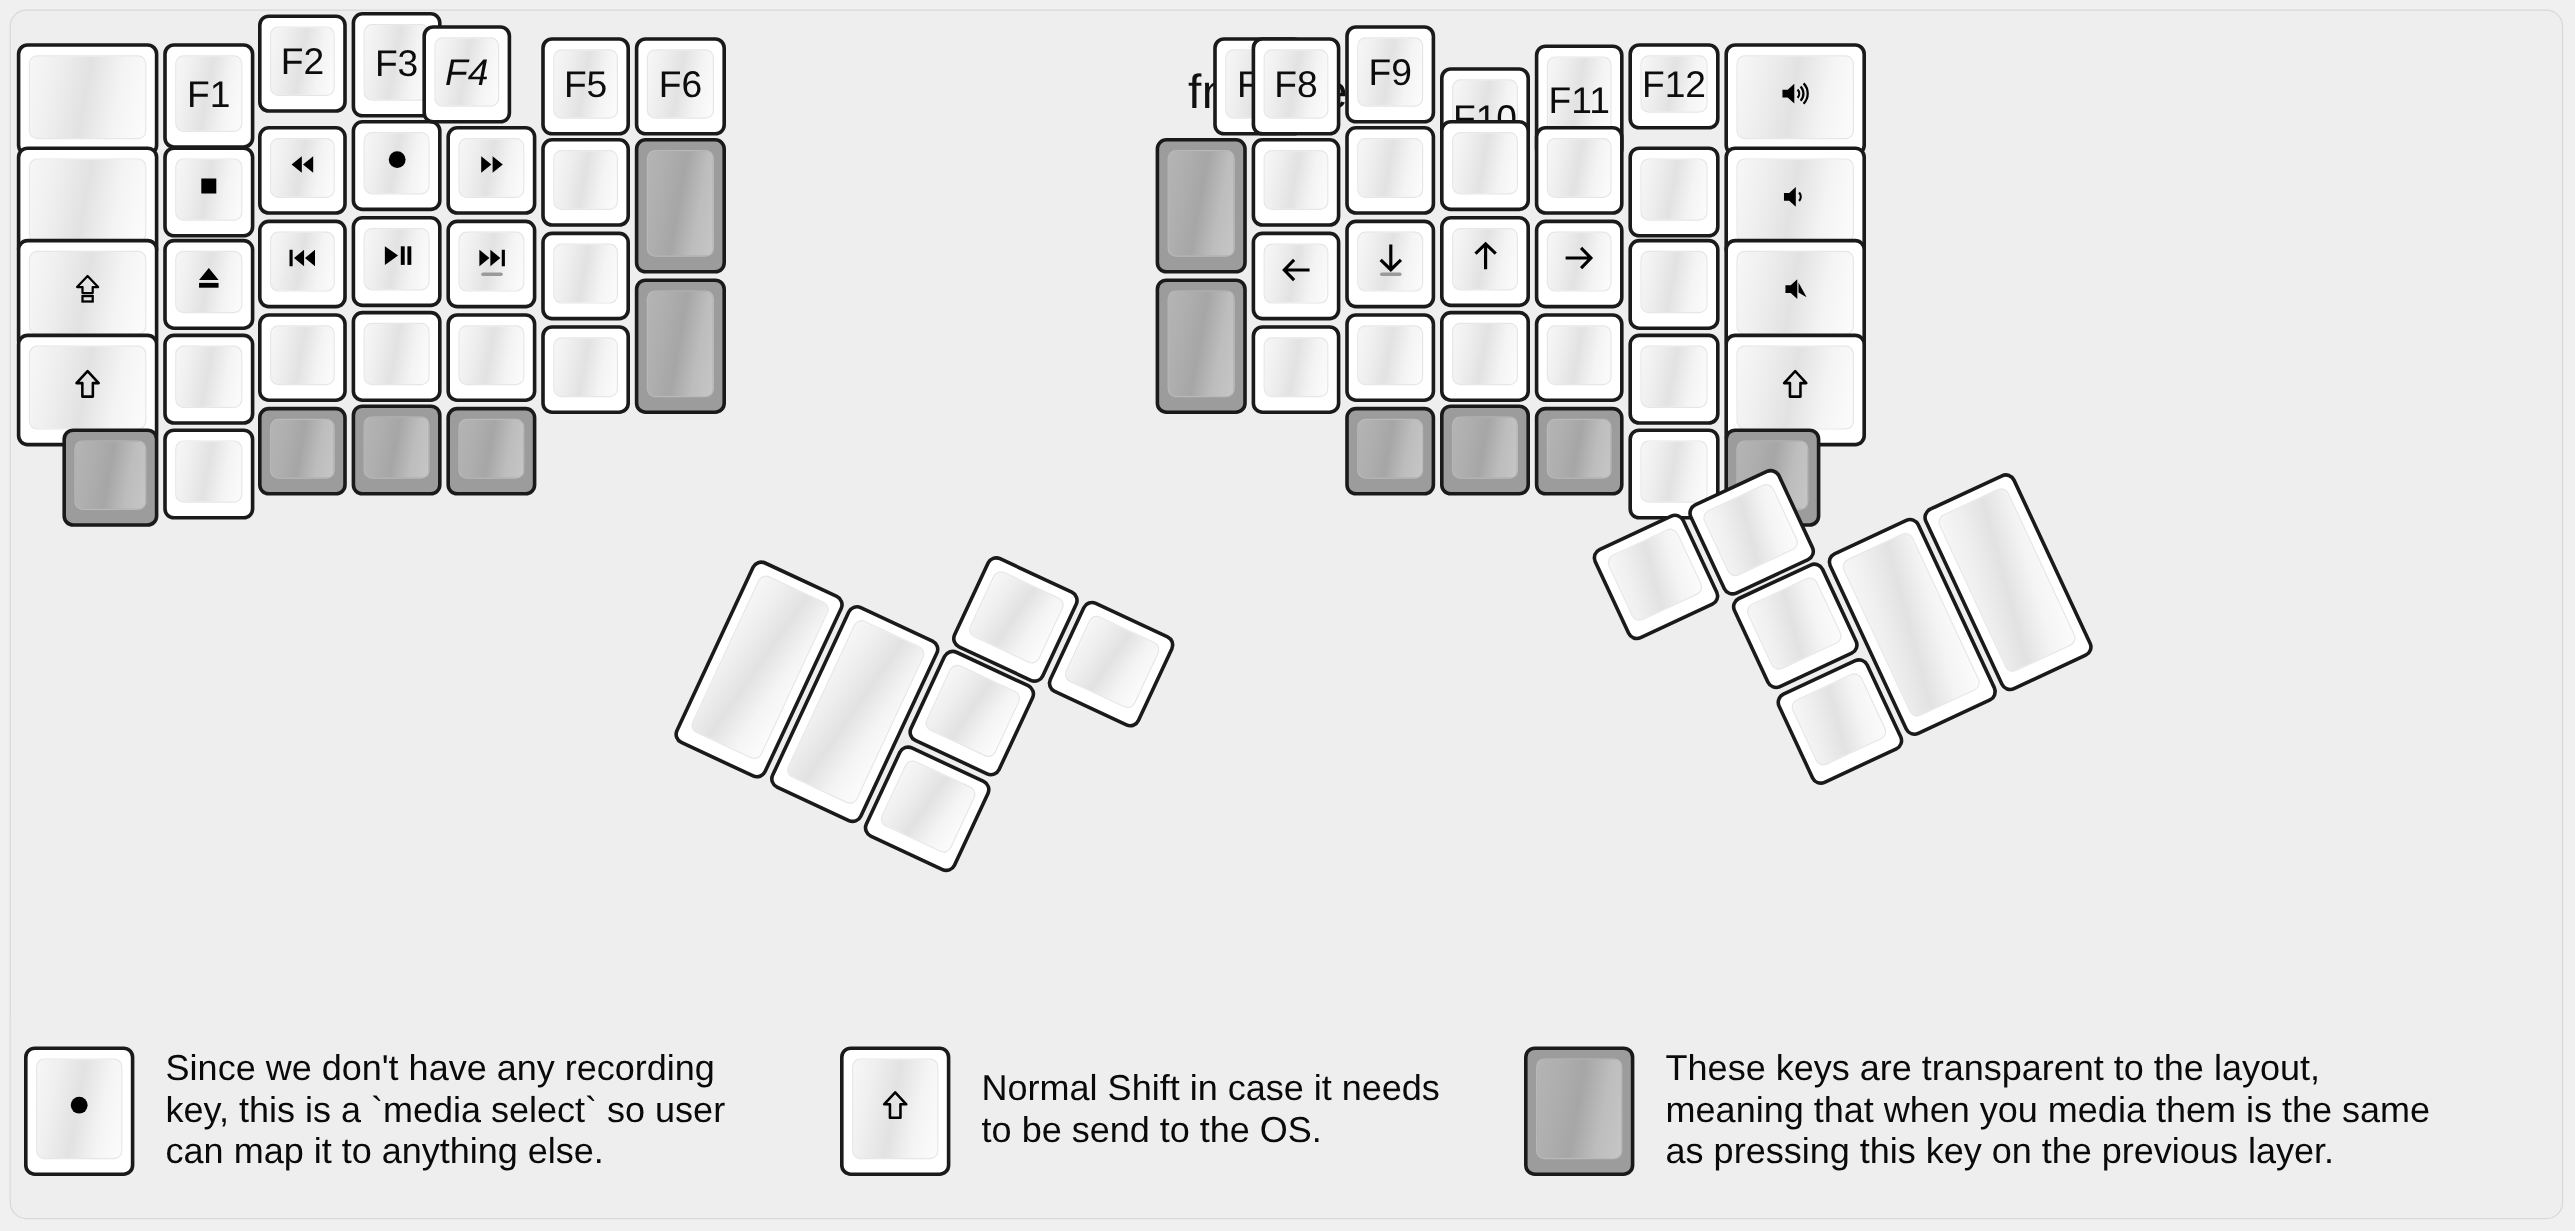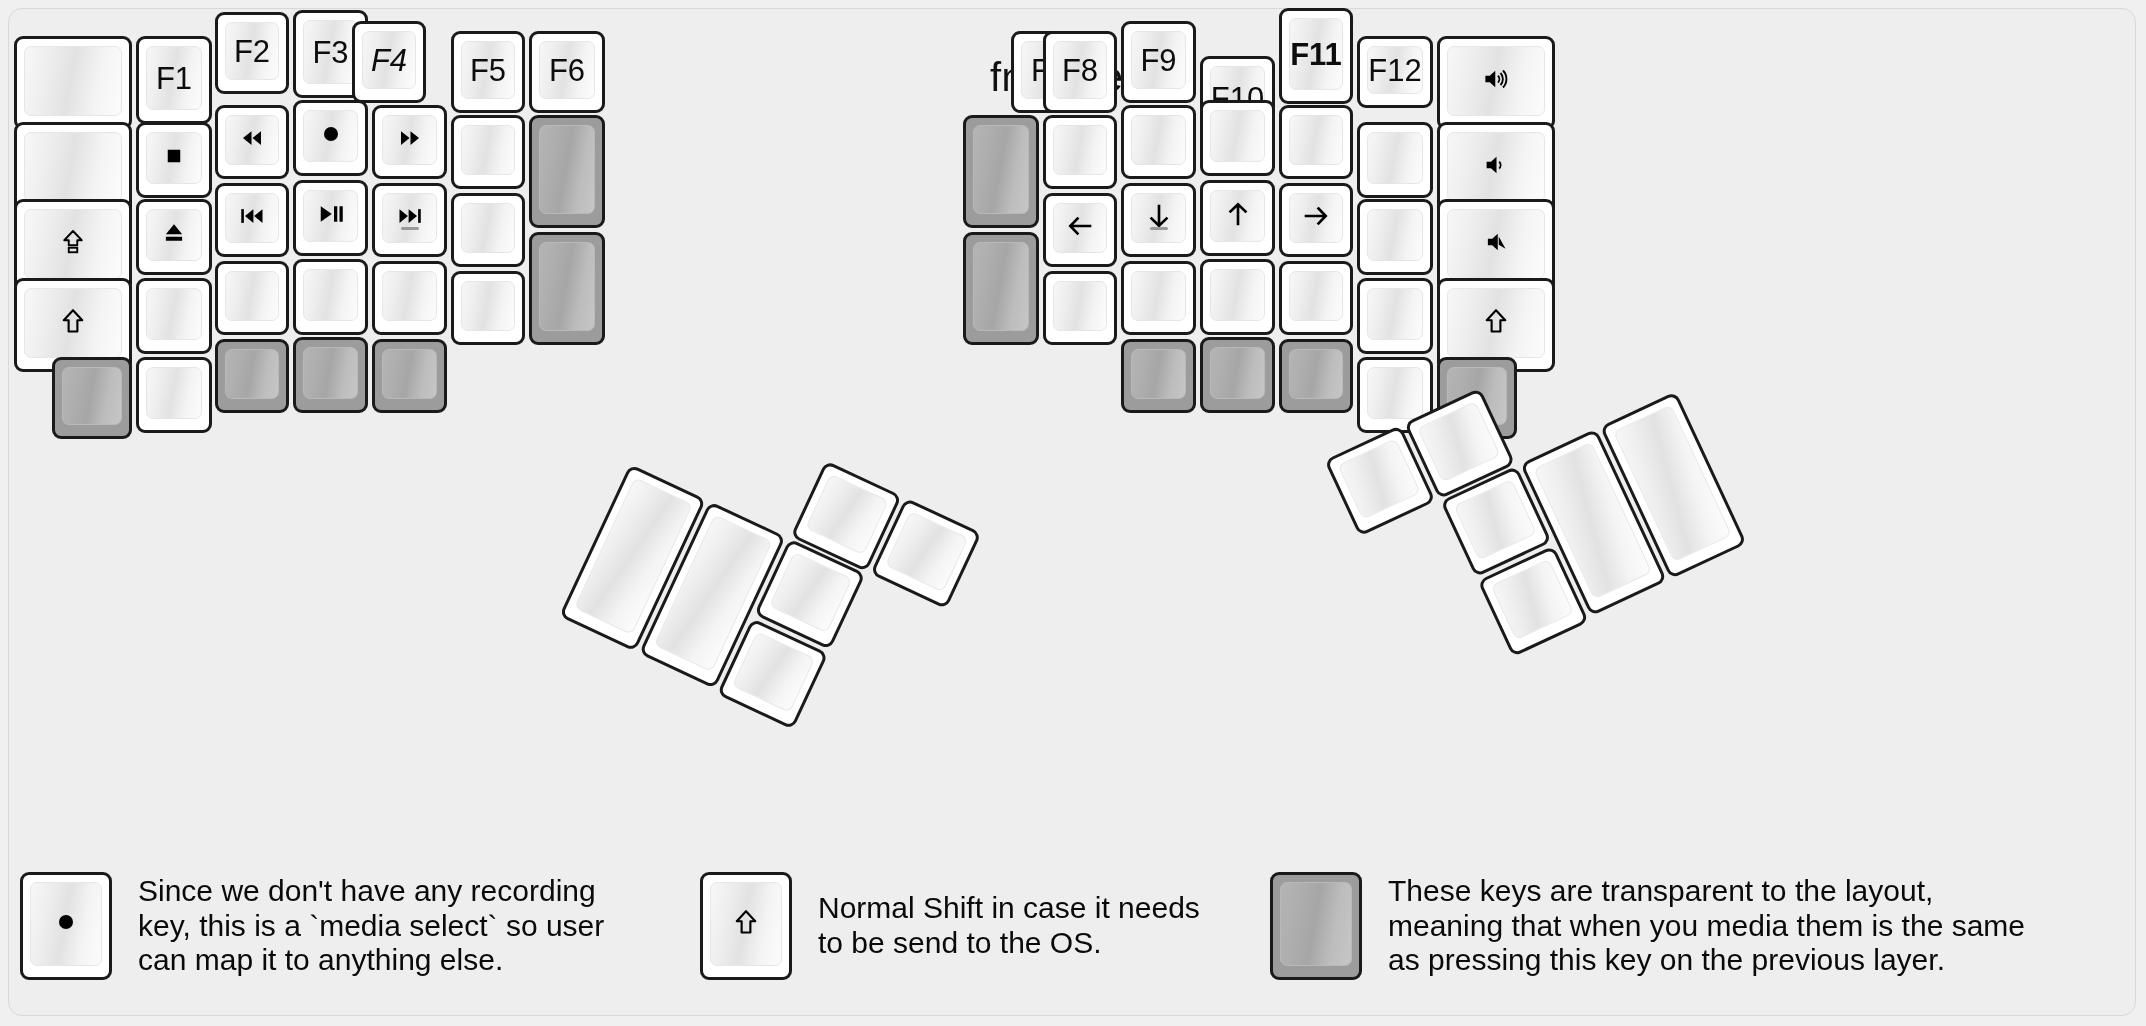--- a/index.html
+++ b/index.html
@@ -337,21 +337,21 @@
               <path d="M12 20 L12 4.6 M6 10 L12 4.2 L18 10" fill="none" stroke="#000" stroke-width="2.1" stroke-linecap="square"></path>
             </svg></span>
         </div>
       </div>
       <div class="key" style="left: 1200px; top: 259px; width: 75px; height: 76px;">
         <div class="cap"></div>
       </div>
       <div class="key trans" style="left: 1200px; top: 337px; width: 75px; height: 76px;">
         <div class="cap"></div>
       </div>
-      <div class="key" style="left: 1279px; top: 8px; width: 74px; height: 96px; font-weight: bold;">
+      <div class="key" style="left: 1279px; top: 37px; width: 74px; height: 96px;">
         <div class="cap">
           <span class="legend">F11</span>
         </div>
       </div>
       <div class="key" style="left: 1279px; top: 105px; width: 74px; height: 74px;">
         <div class="cap"></div>
       </div>
       <div class="key" style="left: 1279px; top: 183px; width: 74px; height: 74px;">
         <div class="cap">
           <span class="glyph"><svg viewBox="0 0 24 24" width="30" height="30">

